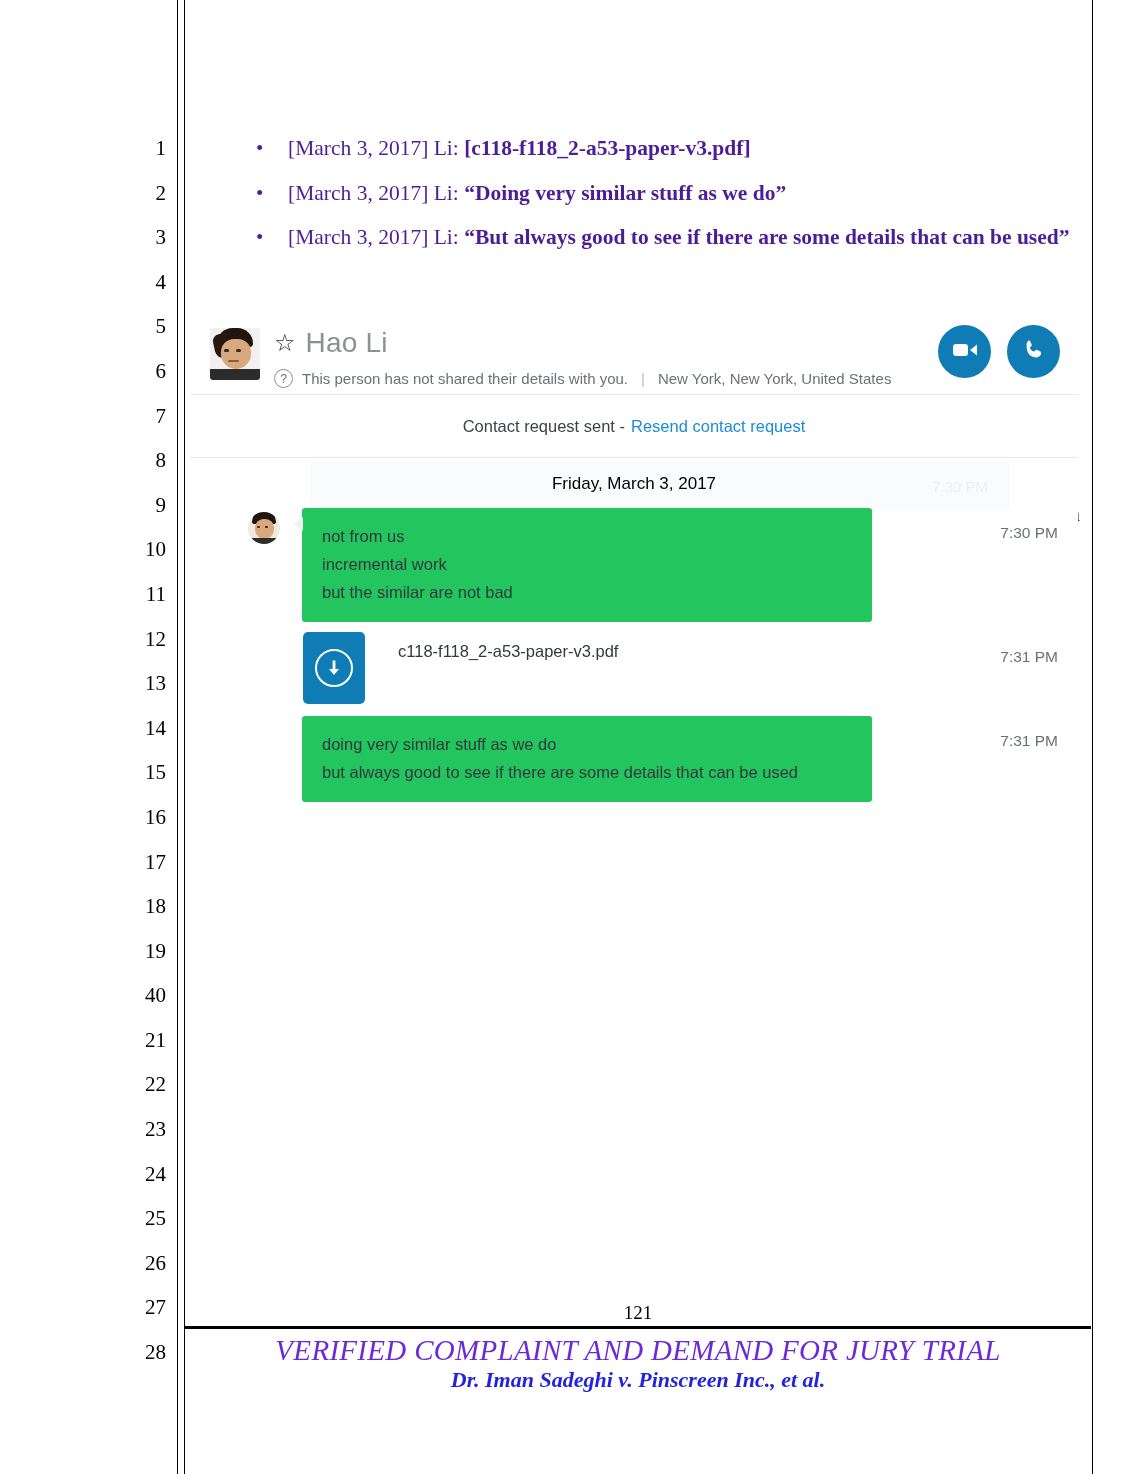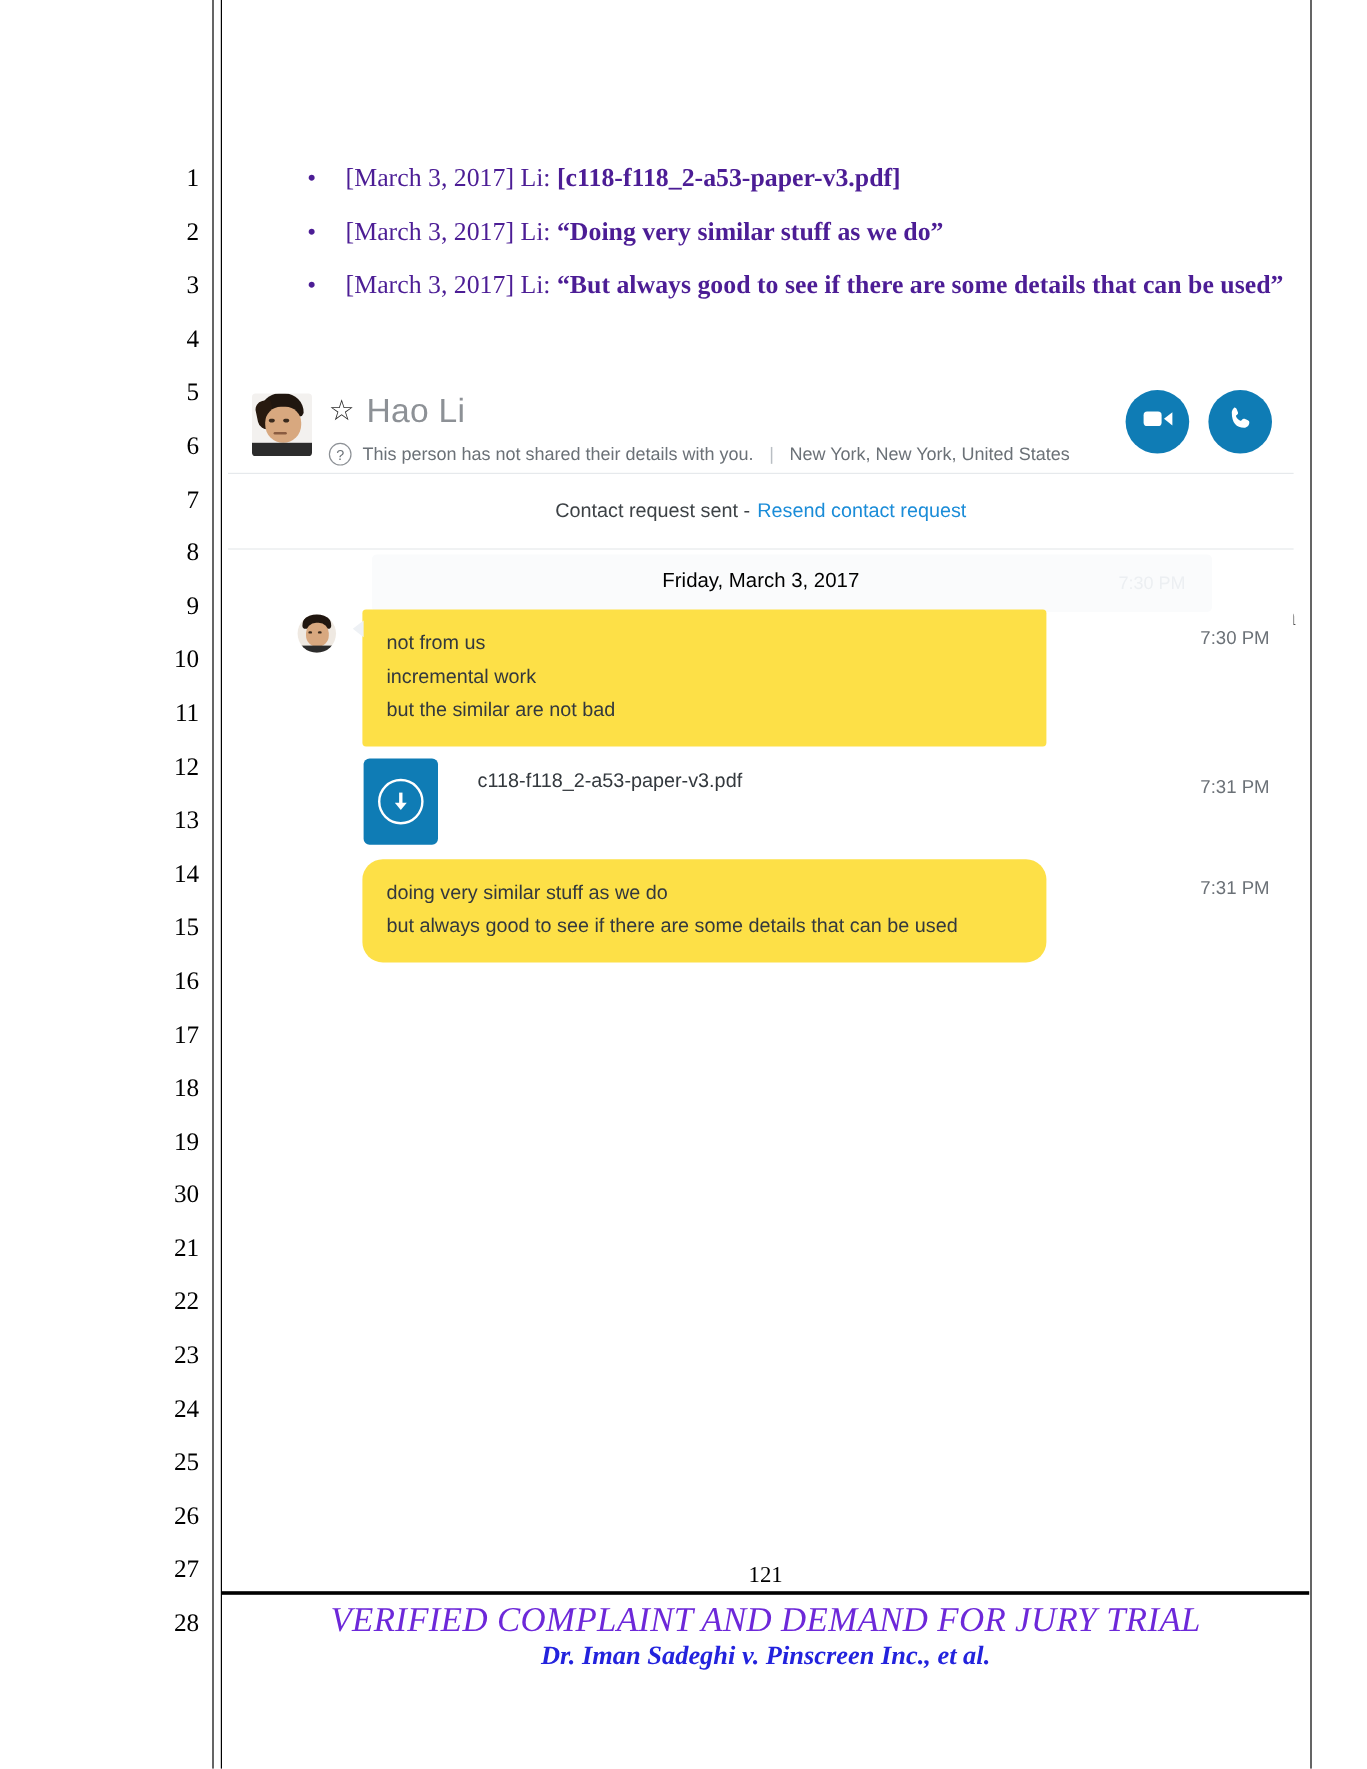--- a/index.html
+++ b/index.html
@@ -291,36 +291,36 @@
   .sk-minav .shirt {
     position: absolute;
     left: 0; bottom: 0;
     width: 32px; height: 6px;
     background: #2c2c2c;
   }
 
   .sk-bubble {
     position: relative;
     margin-left: 112px;
-    background: #fde047;
+    background: #22c55e;
     border-radius: 3px;
     padding: 14px 20px 16px 20px;
     width: 570px;
     box-sizing: border-box;
   }
   .sk-bubble::before {
     content: "";
     position: absolute;
     left: -8px; top: 9px;
     width: 0; height: 0;
     border-top: 7px solid transparent;
     border-bottom: 7px solid transparent;
     border-right: 9px solid #eef1f5;
   }
-  .sk-bubble.no-tail { margin-left: 112px; border-radius: 17px; }
+  .sk-bubble.no-tail { margin-left: 112px; }
   .sk-bubble.no-tail::before { display: none; }
   .sk-line {
     font-size: 16.5px;
     color: #33383d;
     line-height: 28px;
   }
   .sk-time {
     position: absolute;
     right: 20px;
     top: 16px;
@@ -412,21 +412,21 @@
       <div>10</div>
       <div>11</div>
       <div>12</div>
       <div>13</div>
       <div>14</div>
       <div>15</div>
       <div>16</div>
       <div>17</div>
       <div>18</div>
       <div>19</div>
-      <div>30</div>
+      <div>40</div>
       <div>21</div>
       <div>22</div>
       <div>23</div>
       <div>24</div>
       <div>25</div>
       <div>26</div>
       <div>27</div>
       <div>28</div>
     </div>
 

